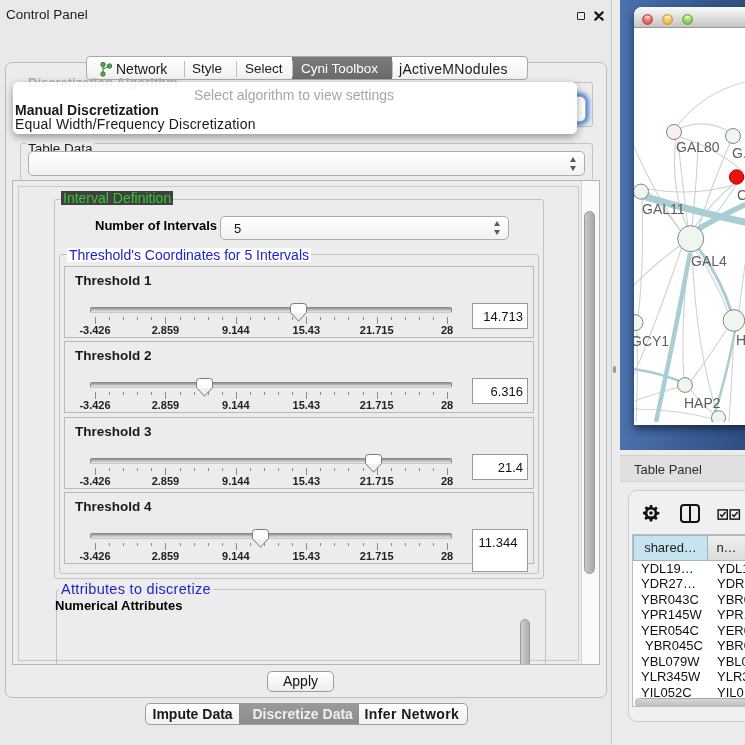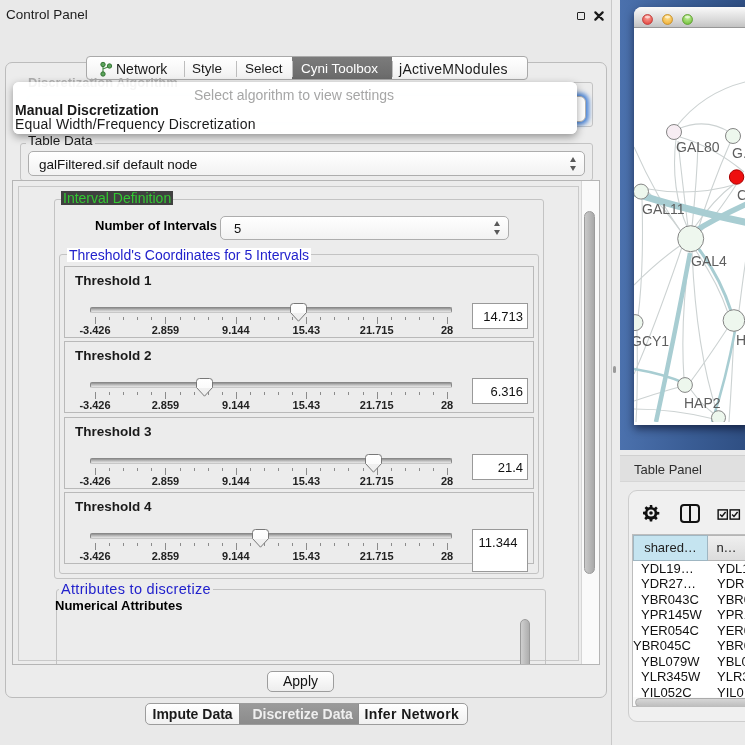--- a/index.html
+++ b/index.html
@@ -1,21 +1,21 @@
 <!DOCTYPE html>
 <html><head><meta charset="utf-8">
 <style>
 *{margin:0;padding:0;box-sizing:border-box;}
 html,body{width:745px;height:745px;overflow:hidden;}
 body{font-family:"Liberation Sans",sans-serif;background:#ececec;position:relative;}
 .abs{position:absolute;}
 .lbl{font-size:13px;color:#1a1a1a;white-space:nowrap;}
 .bold{font-weight:bold;}
 .gbox{position:absolute;border:1px solid #c3c3c3;border-radius:3px;}
-.gcap{position:absolute;font-size:13px;background:#ececec;padding:0 2px;white-space:nowrap;line-height:13px;}
+.gcap{position:absolute;font-size:13px;background:#ececec;padding:8px 2px;white-space:nowrap;line-height:13px;}
 .combo{position:absolute;background:linear-gradient(#ffffff,#f2f2f2);border:1px solid #adadad;border-radius:5px;font-size:13px;color:#111;}
 .combo .tx{position:absolute;left:10px;top:50%;transform:translateY(-50%);white-space:nowrap;}
 .stepper{position:absolute;right:7px;top:50%;transform:translateY(-50%);width:7px;height:14px;}
 .stepper:before{content:"";position:absolute;left:0;top:0;border-left:3.5px solid transparent;border-right:3.5px solid transparent;border-bottom:5px solid #5a5a5a;}
 .stepper:after{content:"";position:absolute;left:0;bottom:0;border-left:3.5px solid transparent;border-right:3.5px solid transparent;border-top:5px solid #5a5a5a;}
 .track{position:absolute;height:6px;border-radius:2px;background:linear-gradient(#8f8f8f,#bdbdbd 45%,#e8e8e8);border:1px solid #898989;border-bottom-color:#c8c8c8;}
 .thumb{position:absolute;width:17px;height:19px;}
 .tick{position:absolute;width:1px;background:#8b8b8b;}
 .tlab{position:absolute;font-size:11px;font-weight:bold;color:#222;transform:translateX(-50%);white-space:nowrap;}
 .vfield{position:absolute;background:#fff;border:1px solid #999;font-size:13px;color:#111;text-align:right;padding:5px 4px 0 0;}
@@ -44,21 +44,20 @@
 <div class="abs lbl" style="left:105px;top:4px;font-size:13.5px;">Style</div>
 <div class="abs lbl" style="left:158px;top:4px;font-size:13.5px;">Select</div>
 <div class="abs lbl" style="left:214px;top:4px;font-size:13.5px;color:#ffffff;">Cyni Toolbox</div>
 <div class="abs lbl" style="left:312px;top:4px;font-size:14px;letter-spacing:0.3px;">jActiveMNodules</div>
 </div>
 <div class="gbox" style="left:20px;top:82px;width:573px;height:45px;"></div>
 <div class="abs" style="left:28px;top:96px;width:558px;height:26px;background:#fff;border:1px solid #b0b0b0;border-radius:5px;box-shadow:0 0 4px 2.5px rgba(70,130,215,.95);border-radius:6px;"></div>
 <div class="gbox" style="left:20px;top:143px;width:573px;height:38px;"></div>
 <div class="gcap" style="left:26px;top:134px;color:#1a1a1a;font-size:13.5px;">Table Data</div>
 <div class="combo" style="left:28px;top:151px;width:557px;height:25px;">
-    <span class="tx" style="font-size:13.5px;">galFiltered.sif default node</span>
     <span class="stepper"></span>
   </div>
 <div class="abs" style="left:12px;top:180px;width:588px;height:485px;border:1px solid #b5b5b5;background:#ececec;overflow:hidden;">
 <div class="abs" style="left:5px;top:5px;width:561px;height:475px;border:1px solid #c9c9c9;"></div>
 <div class="abs" style="left:568px;top:0px;width:18px;height:484px;background:#fafafa;border-left:1px solid #d6d6d6;"></div>
 <div class="abs" style="left:571px;top:30px;width:11px;height:363px;background:linear-gradient(90deg,#c9c9c9,#a9a9a9);border:1px solid #9b9b9b;border-radius:6px;"></div>
 <div class="abs" style="left:41px;top:18px;width:490px;height:380px;border:1px solid #c3c3c3;border-radius:3px;"></div>
 <div class="abs" style="left:48px;top:10px;font-size:13px;background:#404040;padding:0 2px;color:#32c832;line-height:14px;font-size:14px;white-space:nowrap;">Interval Definition</div>
 <div class="abs" style="left:74px;top:37px;font-size:13px;font-weight:bold;white-space:nowrap;padding-left:8px;">Number of Intervals</div>
 <div class="abs" style="left:207px;top:35px;width:289px;height:24px;">
@@ -399,21 +398,21 @@
 <div class="abs" style="left:8px;top:26px;font-size:13px;color:#111;white-space:nowrap;">YDL19…</div>
 <div class="abs" style="left:84px;top:26px;font-size:13px;color:#111;white-space:nowrap;">YDL1</div>
 <div class="abs" style="left:8px;top:41.5px;font-size:13px;color:#111;white-space:nowrap;">YDR27…</div>
 <div class="abs" style="left:84px;top:41.5px;font-size:13px;color:#111;white-space:nowrap;">YDR2</div>
 <div class="abs" style="left:8px;top:57.0px;font-size:13px;color:#111;white-space:nowrap;">YBR043C</div>
 <div class="abs" style="left:84px;top:57.0px;font-size:13px;color:#111;white-space:nowrap;">YBR0</div>
 <div class="abs" style="left:8px;top:72.5px;font-size:13px;color:#111;white-space:nowrap;">YPR145W</div>
 <div class="abs" style="left:84px;top:72.5px;font-size:13px;color:#111;white-space:nowrap;">YPR1</div>
 <div class="abs" style="left:8px;top:88.0px;font-size:13px;color:#111;white-space:nowrap;">YER054C</div>
 <div class="abs" style="left:84px;top:88.0px;font-size:13px;color:#111;white-space:nowrap;">YER0</div>
-<div class="abs" style="left:0;top:103.5px;font-size:13px;color:#111;white-space:nowrap;">YBR045C</div>
+<div class="abs" style="left:12px;top:103.5px;font-size:13px;color:#111;white-space:nowrap;">YBR045C</div>
 <div class="abs" style="left:84px;top:103.5px;font-size:13px;color:#111;white-space:nowrap;">YBR0</div>
 <div class="abs" style="left:8px;top:119.0px;font-size:13px;color:#111;white-space:nowrap;">YBL079W</div>
 <div class="abs" style="left:84px;top:119.0px;font-size:13px;color:#111;white-space:nowrap;">YBL0</div>
 <div class="abs" style="left:8px;top:134.5px;font-size:13px;color:#111;white-space:nowrap;">YLR345W</div>
 <div class="abs" style="left:84px;top:134.5px;font-size:13px;color:#111;white-space:nowrap;">YLR3</div>
 <div class="abs" style="left:8px;top:150.0px;font-size:13px;color:#111;white-space:nowrap;">YIL052C</div>
 <div class="abs" style="left:84px;top:150.0px;font-size:13px;color:#111;white-space:nowrap;">YIL0</div>
 <div class="abs" style="left:0;top:162px;width:113px;height:11px;background:#fafafa;"></div>
 <div class="abs" style="left:2px;top:163.5px;width:118px;height:9px;background:linear-gradient(#d6d6d6,#bfbfbf);border:1px solid #ababab;border-radius:5px;"></div>
 </div>

